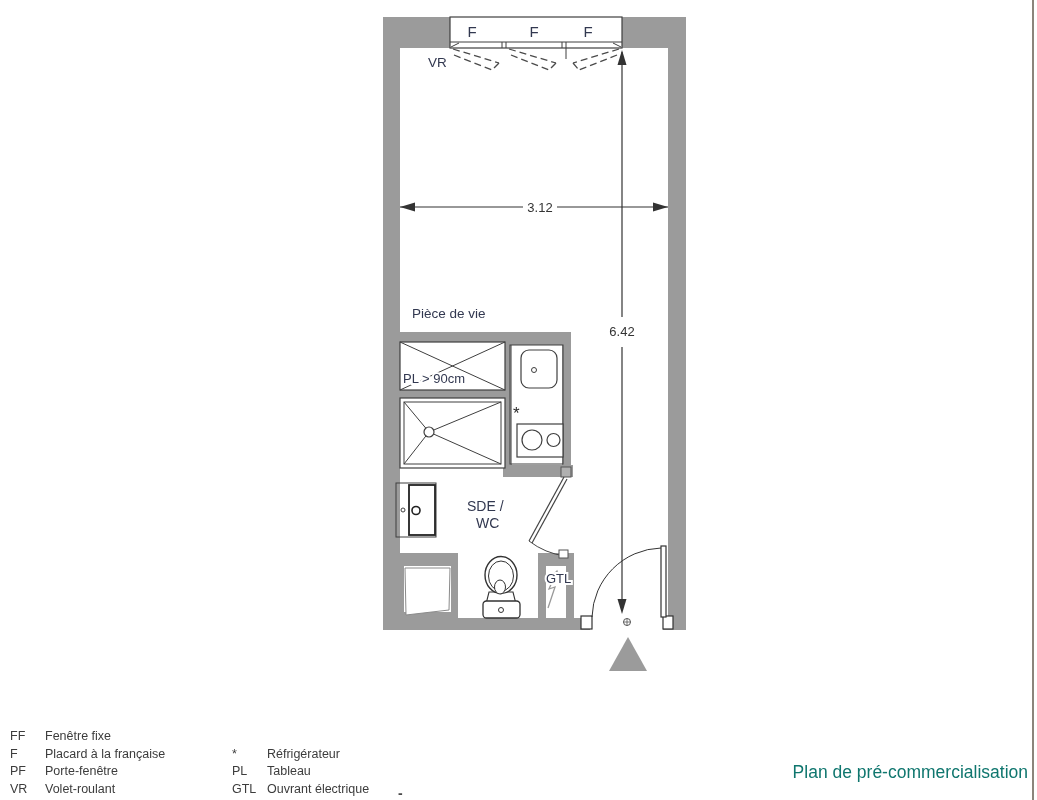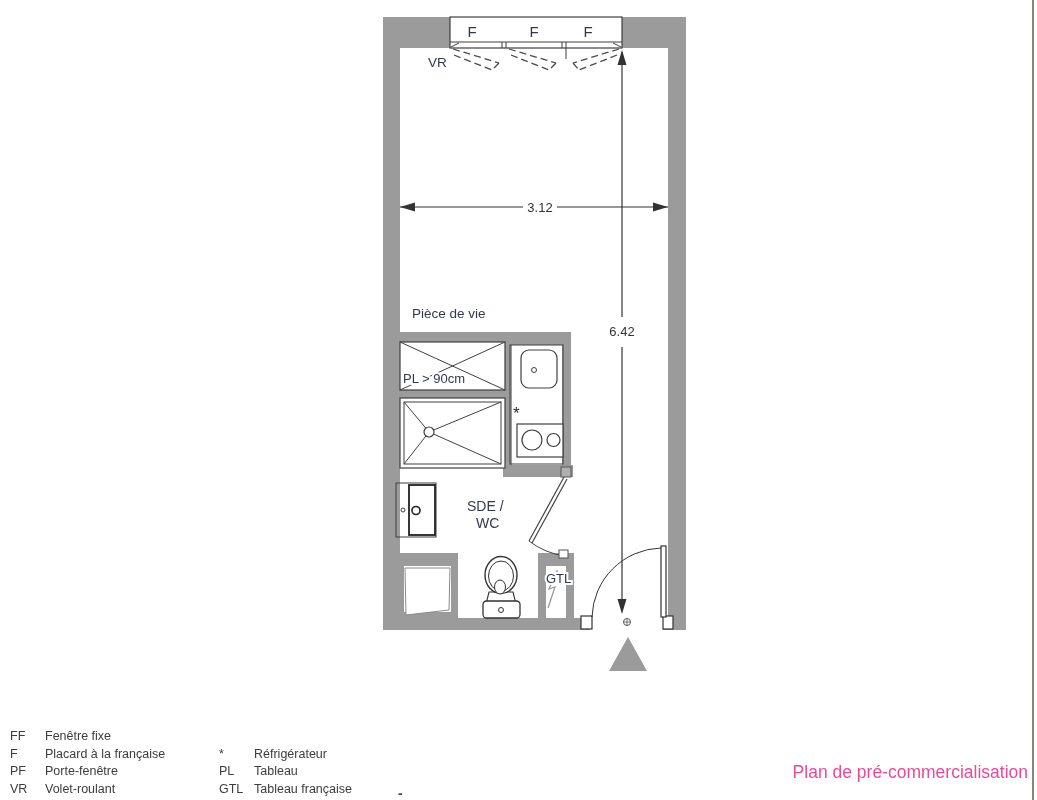--- a/index.html
+++ b/index.html
@@ -15,24 +15,24 @@
   .dim{stroke:#333333;stroke-width:1.2;fill:none;}
   .dimarrow{fill:#333333;stroke:none;}
   .lbl{fill:#323850;font-family:"Liberation Sans",sans-serif;}
   .lbl-halo{paint-order:stroke;stroke:#ffffff;stroke-width:4px;}
   .legend{
     position:absolute;left:0;top:728px;font-size:12.5px;color:#3c3c3c;
     line-height:17.6px;white-space:nowrap;
   }
   .legend .col{position:absolute;top:0;}
   .legend .col1{left:10px;}
-  .legend .col2{left:219px;top:17.6px;}
+  .legend .col2{left:232px;top:17.6px;}
   .legend .abbr{display:inline-block;width:35px;}
   .plan-title{
-    position:absolute;right:9px;top:762px;font-size:17.5px;color:#ec4899;
+    position:absolute;right:9px;top:762px;font-size:17.5px;color:#0f766e;
     white-space:nowrap;
   }
   .right-border{position:absolute;left:1032px;top:0;width:2px;height:800px;background:#8b857c;}
   .footer-mark{position:absolute;left:398px;top:785px;font-size:14px;color:#4a4a4a;font-weight:bold;}
 </style>
 </head>
 <body>
 
 <svg id="plan-svg" viewBox="0 0 1037 800">
 
@@ -180,20 +180,20 @@
 <div class="legend">
   <div class="col col1">
     <div><span class="abbr">FF</span><span>Fenêtre fixe</span></div>
     <div><span class="abbr">F</span><span>Placard à la française</span></div>
     <div><span class="abbr">PF</span><span>Porte-fenêtre</span></div>
     <div><span class="abbr">VR</span><span>Volet-roulant</span></div>
   </div>
   <div class="col col2">
     <div><span class="abbr">*</span><span>Réfrigérateur</span></div>
     <div><span class="abbr">PL</span><span>Tableau</span></div>
-    <div><span class="abbr">GTL</span><span>Tableau française</span></div>
+    <div><span class="abbr">GTL</span><span>Ouvrant électrique</span></div>
   </div>
 </div>
 
 <div class="plan-title">Plan de pré-commercialisation</div>
 
 <div class="footer-mark">-</div>
 <div class="right-border"></div>
 
 </body></html>

